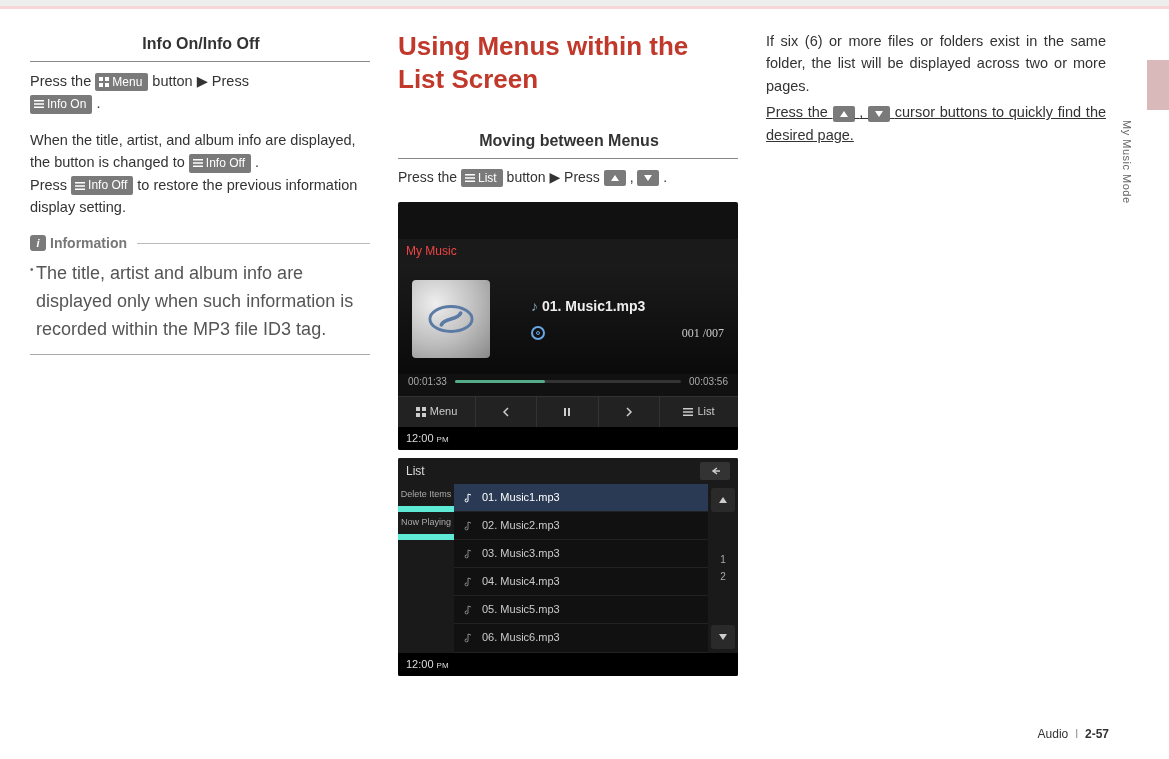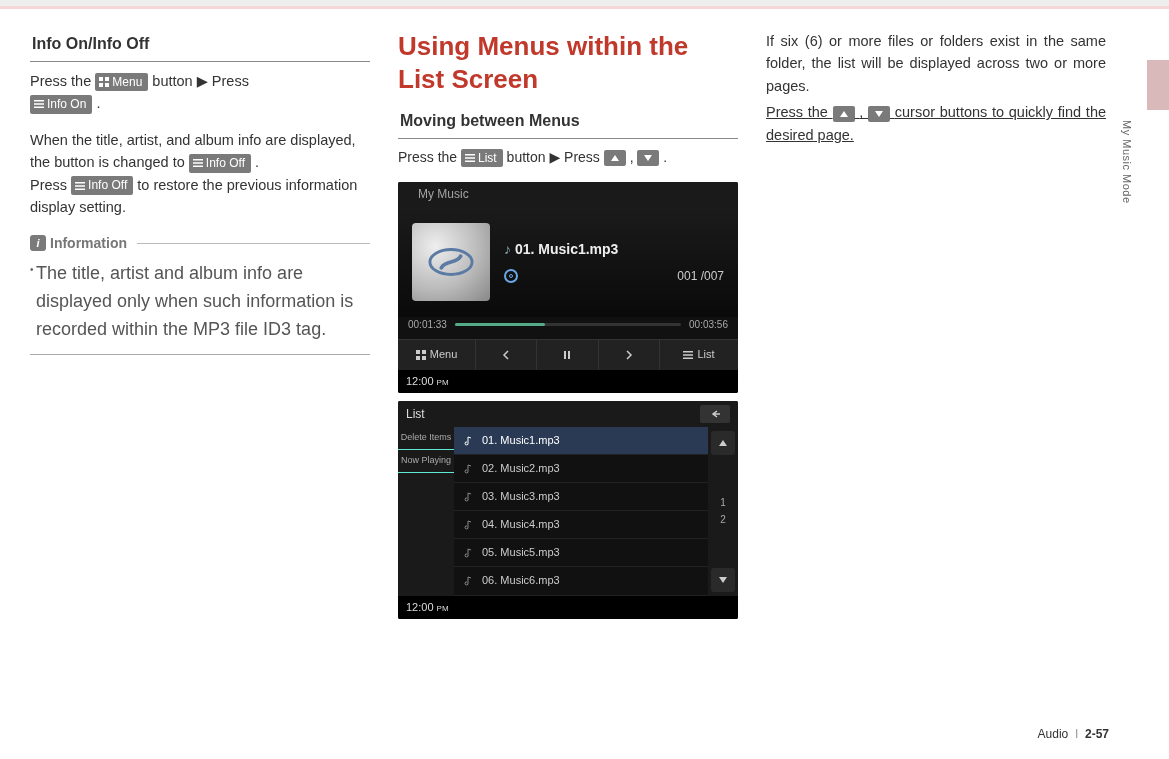--- a/index.html
+++ b/index.html
@@ -4,64 +4,64 @@
 <style>
   * { box-sizing: border-box; margin: 0; padding: 0; }
   html, body { width: 1169px; height: 759px; font-family: Arial, Helvetica, sans-serif; background: #fff; color: #3a3a3a; }
   .page { position: relative; width: 1169px; height: 759px; padding: 30px 60px 20px 30px; }
   .topbar { position:absolute; top:0; left:0; right:0; height:6px; background:#eee; }
   .pink-accent { position:absolute; top:6px; left:0; right:0; height:3px; background:#f6d6d6; }
   .side-tab { position:absolute; right:0; top:60px; width:22px; height:50px; background:#d9b9b9; }
   .side-text { position:absolute; right:36px; top:120px; writing-mode: vertical-rl; font-size:11px; color:#666; letter-spacing:0.5px; }
   .cols { display:flex; gap:28px; }
   .col { width: 340px; font-size:14.5px; line-height:1.55; color:#333; }
-  .sec-title { font-weight:bold; font-size:16px; border-bottom:1px solid #888; margin-bottom:8px; padding:2px 0 4px 2px; }
-  .big-title { font-family: Arial, sans-serif; font-size:26px; color:#c0392b; line-height:1.25; margin-bottom:12px; font-weight:600; }
+  .sec-title { font-weight:bold; font-size:16px; border-bottom:1px solid #888; margin-bottom:8px; padding:2px 0 4px 2px;text-align:center; }
+  .big-title { font-family: Arial, sans-serif; font-size:26px; color:#c0392b; line-height:1.25; margin-bottom:32px; font-weight:600; }
   .btn { display:inline-flex; align-items:center; gap:3px; background:#7a7a7a; color:#fff; font-size:12px; padding:1px 6px 1px 4px; border-radius:2px; vertical-align:middle; line-height:1.4; }
   .btn-sq { display:inline-flex; align-items:center; justify-content:center; background:#7a7a7a; color:#fff; width:22px; height:16px; border-radius:2px; vertical-align:middle; }
   .btn-sq svg { width:10px; height:10px; fill:#fff; }
   .info-badge { display:inline-flex; align-items:center; justify-content:center; width:16px; height:16px; border-radius:3px; background:#7a7a7a; color:#fff; font-style:italic; font-weight:bold; font-size:11px; margin-right:4px; }
   .info-head { color:#777; font-weight:bold; font-size:14px; display:flex; align-items:center; margin:14px 0 6px 0; }
   .info-head .rule { flex:1; height:1px; background:#bbb; margin-left:10px; }
   .bullet-row { display:flex; }
   .bullet-dot { width:6px; flex:none; color:#666; font-size:10px; line-height:1.9; }
   .bullet-text { flex:1; color:#555; font-size:18px; line-height:1.55; }
   .end-rule { height:1px; background:#aaa; margin-top:10px; }
   .para { margin-bottom:14px; }
   .footer { position:absolute; bottom:18px; right:60px; font-size:12px; color:#333; }
   .footer .pg { font-weight:bold;text-align:center; }
 
   
   .shot { width:340px; background:#111; border-radius:2px; margin:12px 0 8px 0; overflow:hidden; color:#ccc; font-size:11px; font-family: Arial, sans-serif; }
-  .shot .titlebar { background:#1a1a1a; padding:3px 20px; font-size:12px; color:#a3a3a3; }
-  .shot .playarea { height:110px; background:linear-gradient(#1b1b1b,#0a0a0a); position:relative; display:flex; align-items:center; }
+  .shot .titlebar { background:#1a1a1a; padding:3px 8px; font-size:12px; color:#ef4444;margin-top:37px; }
+  .shot .playarea { height:110px; background:linear-gradient(#1b1b1b,#0a0a0a); position:relative; display:flex; align-items:center;gap:27px; }
   .shot .cover { width:78px; height:78px; margin:0 14px; background:radial-gradient(circle at 30% 30%, #eee, #bbb 55%, #888); border-radius:4px; display:flex; align-items:center; justify-content:center; }
   .shot .cover svg { width:46px; height:46px; }
   .shot .trackinfo { flex:1; padding-right:14px; }
   .shot .trackline1 { color:#eee; font-size:14px; font-weight:bold; margin-bottom:6px; }
-  .shot .trackline2 { display:flex; align-items:center; gap:6px; color:#6aa7e6; font-size:12px; }
+  .shot .trackline2 { display:flex; align-items:center; gap:6px; color:#6aa7e6; font-size:12px;font-family:Liberation Serif, serif; }
   .shot .trackline2 .count { margin-left:auto; color:#ccc; }
   .shot .discicon { width:14px; height:14px; border:2px solid #6aa7e6; border-radius:50%; position:relative; }
   .shot .discicon::after { content:""; position:absolute; inset:3px; border:1px solid #6aa7e6; border-radius:50%; }
   .shot .timebar { display:flex; align-items:center; gap:8px; padding:0 10px 6px 10px; font-size:10px; color:#aaa; }
   .shot .timebar .bar { flex:1; height:3px; background:#333; position:relative; border-radius:2px; }
   .shot .timebar .bar::after { content:""; position:absolute; left:0; top:0; height:100%; width:40%; background:#5a8; border-radius:2px; }
   .shot .toolbar { display:flex; background:#222; border-top:1px solid #333; }
   .shot .toolbar .tb { flex:none; display:flex; align-items:center; justify-content:center; gap:4px; padding:6px 10px; color:#ccc; font-size:11px; border-right:1px solid #333; }
   .shot .toolbar .ctrls { flex:1; display:flex; }
   .shot .toolbar .ctrls .cb { flex:1; display:flex; align-items:center; justify-content:center; height:30px; border-right:1px solid #333; color:#ccc; }
   .shot .clock { background:#000; padding:3px 8px; font-size:11px; color:#ddd; }
 
   .shot2 { width:340px; background:#111; border-radius:2px; margin:6px 0; overflow:hidden; color:#ccc; font-size:11px; }
   .shot2 .hdr { display:flex; align-items:center; background:#1a1a1a; padding:4px 8px; }
   .shot2 .hdr .ttl { color:#ddd; font-size:12px; }
   .shot2 .hdr .back { margin-left:auto; width:30px; height:18px; background:#333; border-radius:2px; display:flex; align-items:center; justify-content:center; }
   .shot2 .body { display:flex; }
   .shot2 .side { width:56px; background:#1a1a1a; display:flex; flex-direction:column; }
-  .shot2 .side .sbtn { font-size:9px; text-align:center; padding:6px 2px; border-bottom:1px solid #5eead4; color:#aaa; line-height:1.1; }
+  .shot2 .side .sbtn { font-size:9px; text-align:center; padding:6px 2px; border-bottom:6px solid #5eead4; color:#aaa; line-height:1.1; }
   .shot2 .list { flex:1; }
   .shot2 .list .row { display:flex; align-items:center; gap:8px; padding:5px 10px; border-bottom:1px solid #222; color:#ccc; font-size:11px; }
   .shot2 .list .row.sel { background:#2a3a55; color:#fff; }
   .shot2 .list .row .note { width:10px; height:10px; }
   .shot2 .pager { width:30px; background:#1a1a1a; display:flex; flex-direction:column; align-items:center; }
   .shot2 .pager .pbtn { width:24px; height:24px; background:#2a2a2a; margin:4px 0; border-radius:3px; display:flex; align-items:center; justify-content:center; }
   .shot2 .pager .pg { font-size:10px; color:#aaa; text-align:center; line-height:1.2; margin:auto 0; }
   .shot2 .clock { background:#000; padding:3px 8px; font-size:11px; color:#ddd; }
 
   .miniicon { width:10px; height:10px; fill:#fff; }

